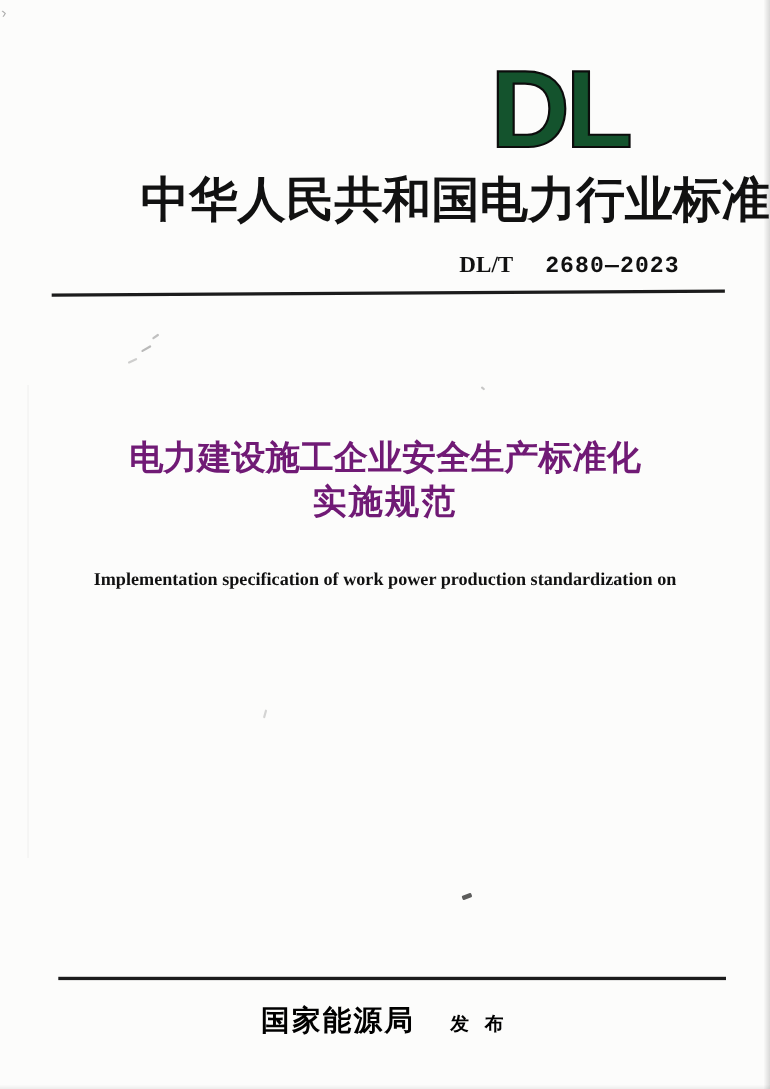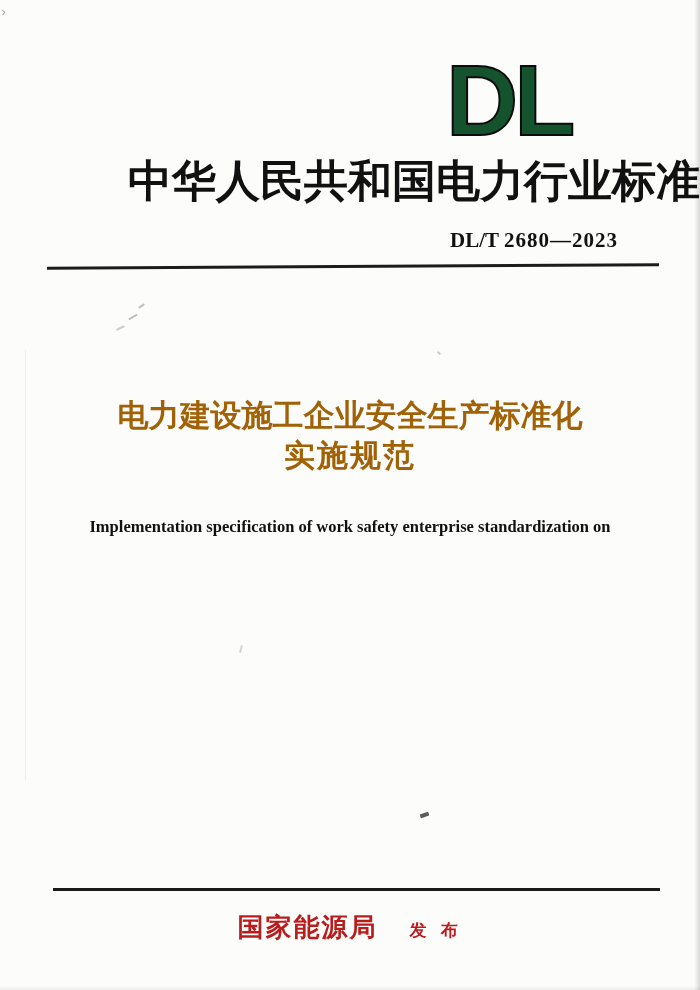--- a/index.html
+++ b/index.html
@@ -37,30 +37,30 @@
     font-weight: bold; font-size: 44px; line-height: 52px;
     color: #111; white-space: nowrap;
   }
   
   .std-number {
     position: absolute; top: 228px; right: 82px;
     font-size: 21px; font-weight: bold; color: #111;
     white-space: nowrap;
   }
   .std-number .prefix { font-family: "Liberation Serif", serif; margin-right: 5px; }
-  .std-number .num { font-family: Liberation Serif, serif; letter-spacing: 1px; }
+  .std-number .num { font-family: Liberation Mono, monospace; letter-spacing: 1px; margin-left: 24px; }
   .rule-top {
     position: absolute; left: 47px; top: 265px; width: 612px; height: 3px;
     background: #1c1c1c; transform: rotate(-0.35deg);
   }
   
   .main-title {
     position: absolute; top: 398px; left: 0; width: 100%;
     text-align: center; font-weight: bold;
-    font-size: 31px; line-height: 36px; color: #a16207;
+    font-size: 31px; line-height: 36px; color: #701a75;
   }
   .main-title .line2 { display: block; margin-top: 4px; letter-spacing: 2px; }
   
   .en-title {
     position: absolute; top: 513px; left: 35px; right: 35px;
     text-align: center;
     font-family: "Liberation Serif", serif;
     font-weight: bold; font-size: 16.5px; line-height: 28px;
     color: #111;
   }
@@ -73,21 +73,21 @@
   }
   .dates .date-group { white-space: nowrap; }
   .rule-bottom {
     position: absolute; left: 53px; top: 888px; width: 607px; height: 3px;
     background: #1c1c1c;
   }
   
   .publisher {
     position: absolute; top: 910px; left: 0; width: 100%;
     display: flex; justify-content: center; align-items: baseline; gap: 32px;
-    font-family: "Liberation Serif", serif; font-weight: bold; color: #b91c1c;
+    font-family: "Liberation Serif", serif; font-weight: bold; color: #000000;
   }
   .publisher .org { font-size: 26px; letter-spacing: 2px; }
   .publisher .action { font-size: 17px; letter-spacing: 5px; }
   
   .edge-right {
     position: absolute; top: 0; right: 0; bottom: 0; width: 6px;
     background: linear-gradient(to right, rgba(0,0,0,0), rgba(0,0,0,0.14));
   }
   .edge-bottom {
     position: absolute; left: 0; right: 0; bottom: 0; height: 4px;
@@ -134,21 +134,21 @@
   <div class="smudge s4"></div>
   <div class="smudge s5"></div>
   <div class="smudge s6"></div>
 
   <div class="main-title">
     <span class="line1">电力建设施工企业安全生产标准化</span>
     <span class="line2">实施规范</span>
   </div>
 
   <div class="en-title">
-    <div>Implementation specification of work safety enterprise standardization on</div>
+    <div>Implementation specification of work power production standardization on</div>
   </div>
 
 
   <div class="rule-bottom"></div>
 
   <div class="publisher">
     <span class="org">国家能源局</span>
     <span class="action">发 布</span>
   </div>
 

